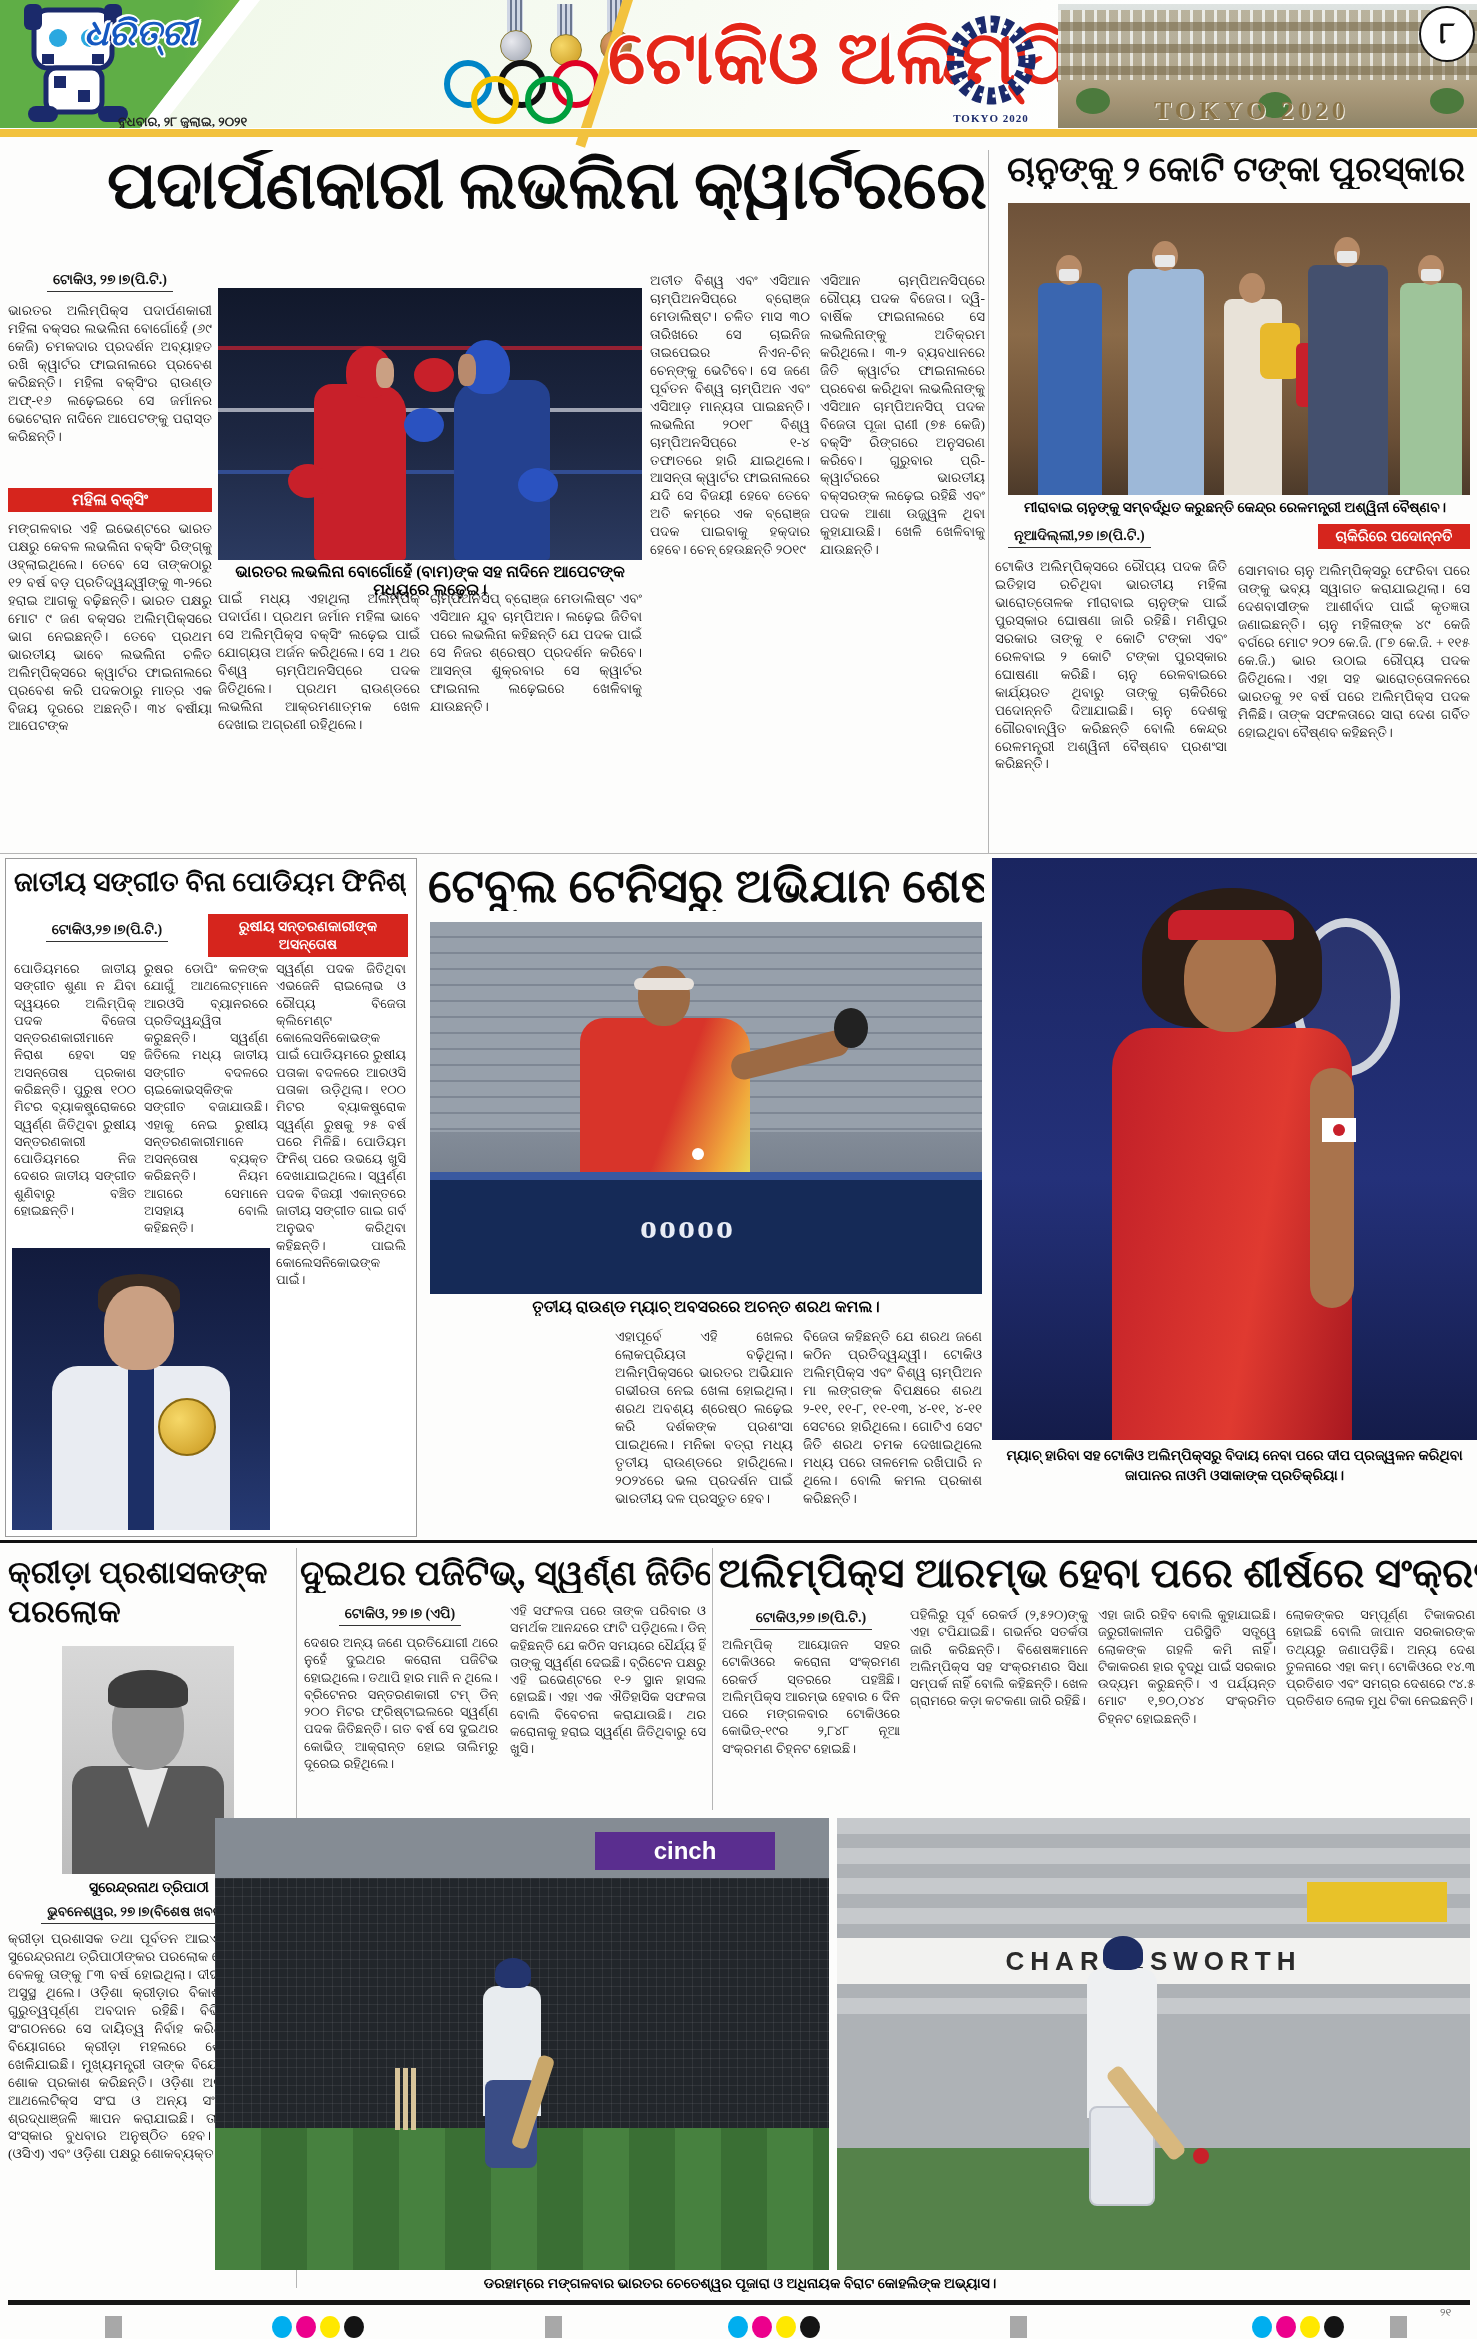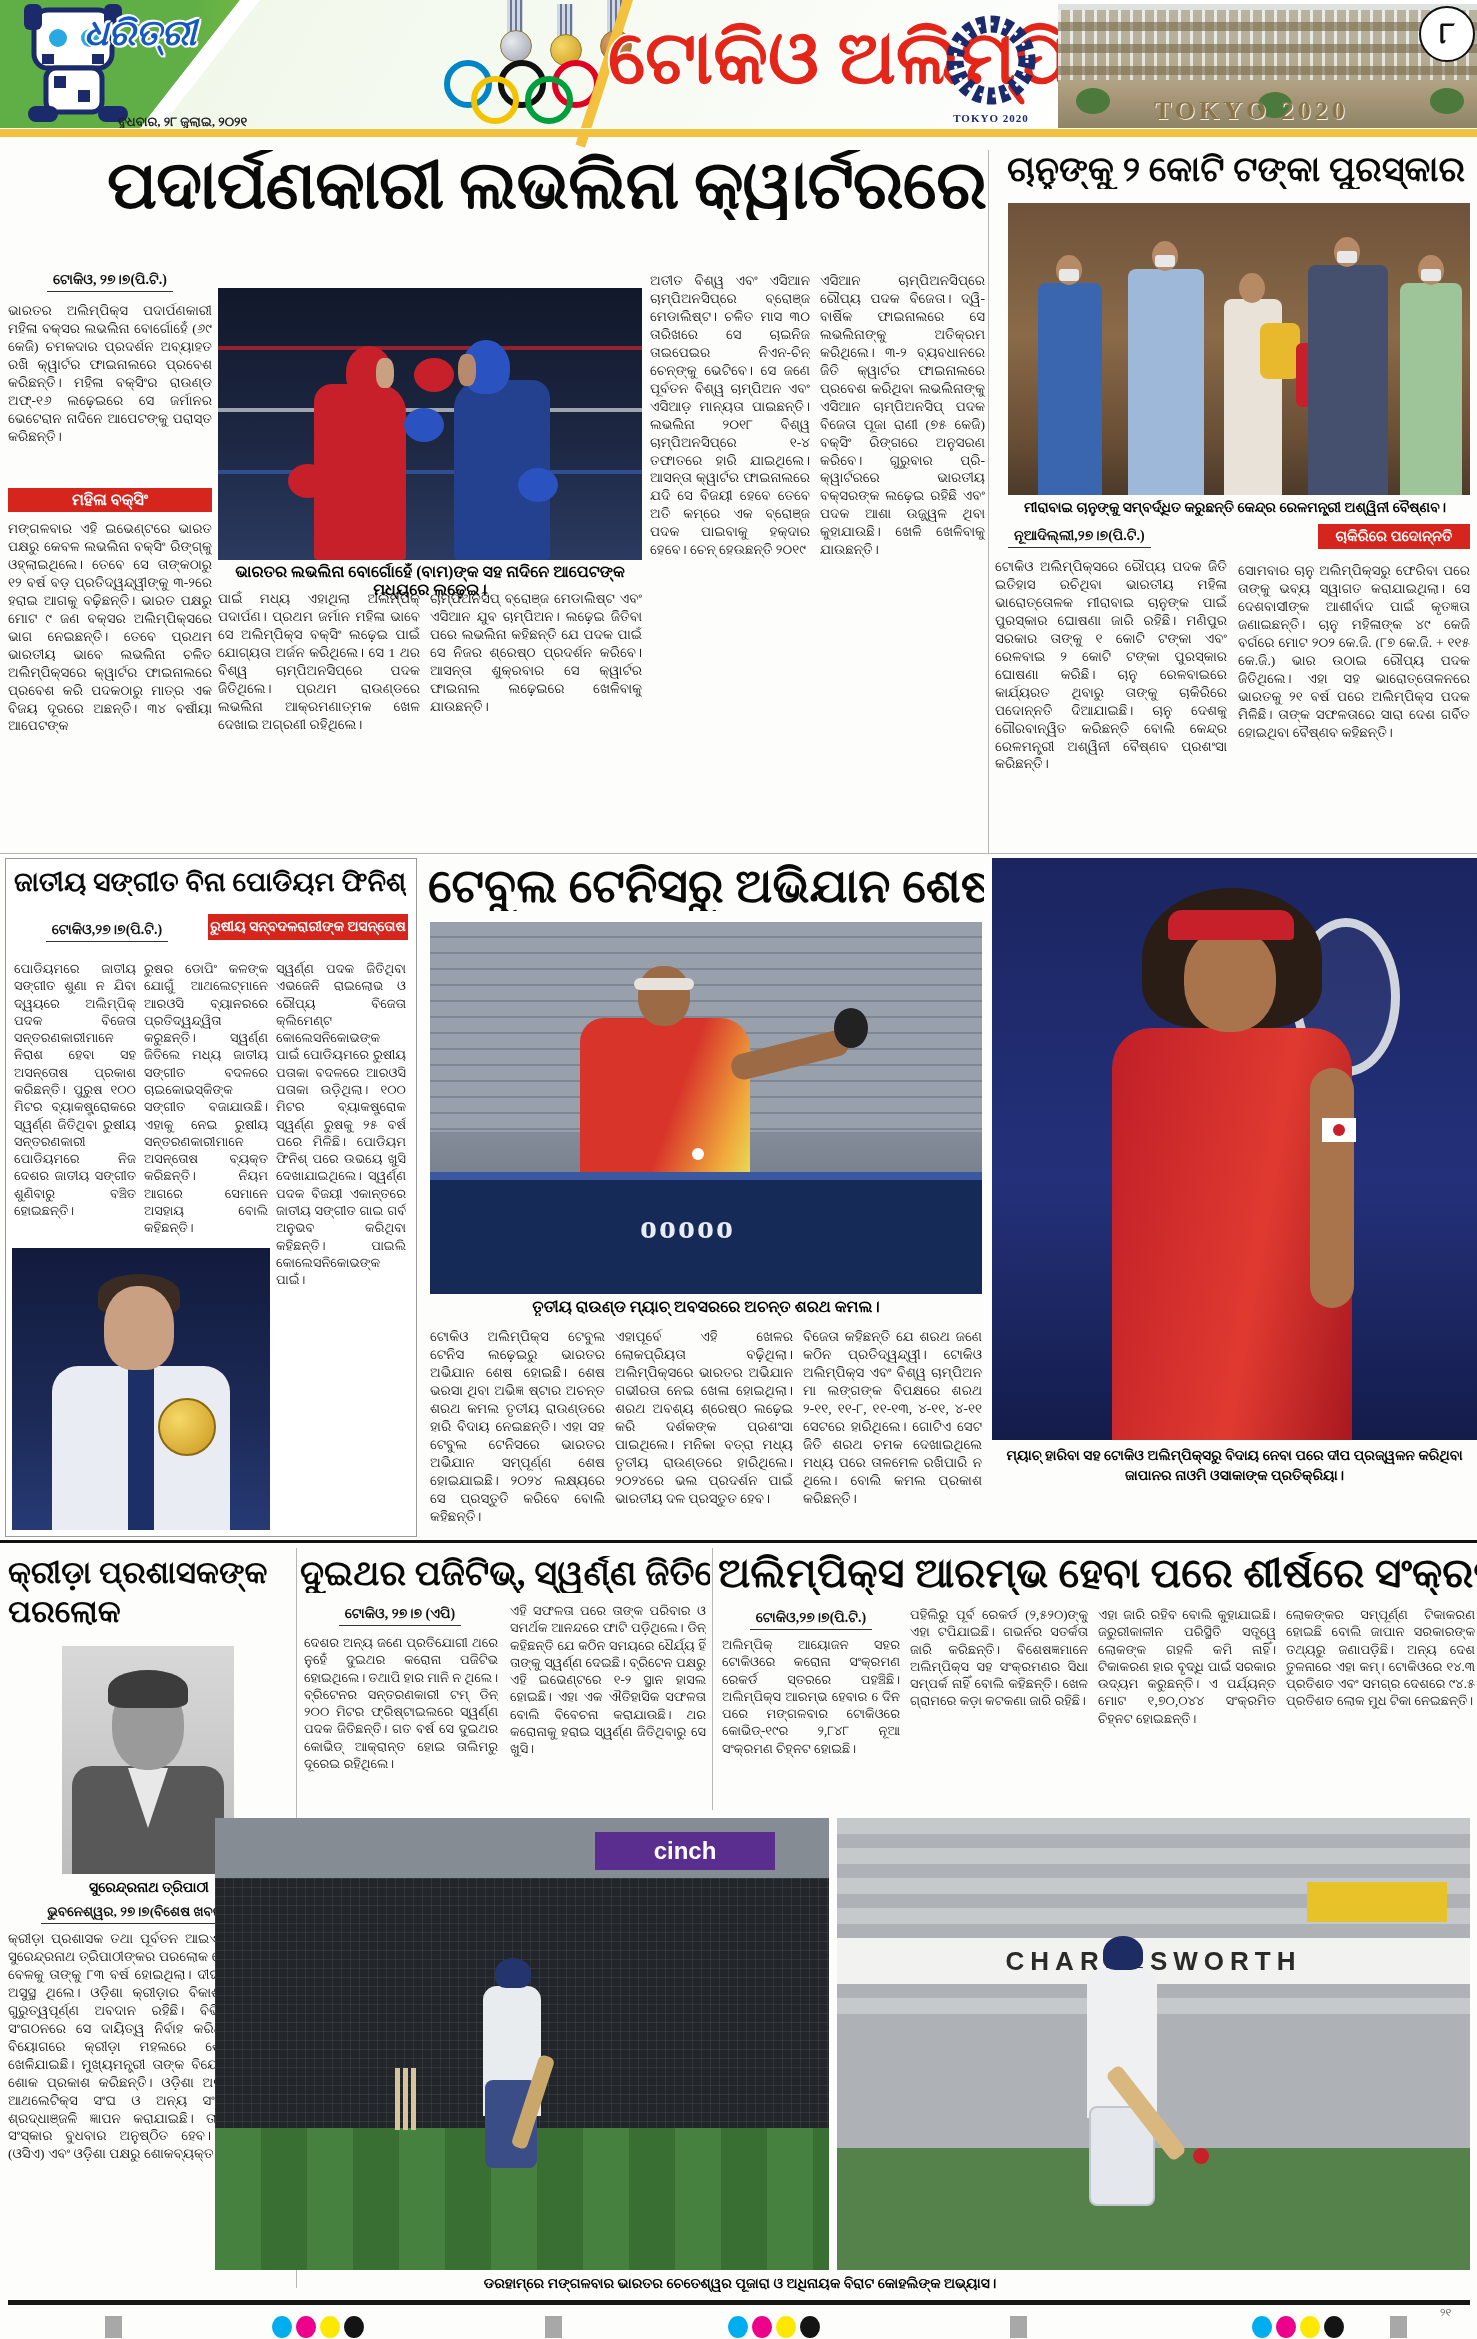--- a/index.html
+++ b/index.html
@@ -323,21 +323,21 @@
   <div id="chanu-dl" class="abs dl"><span>ନୂଆଦିଲ୍ଲୀ,୨୭।୭(ପି.ଟି.)</span></div>
   <div id="chanu-label" class="abs rlabel">ଚାକିରିରେ ପଦୋନ୍ନତି</div>
   <div id="chanu-c1" class="abs bt">ଟୋକିଓ ଅଲିମ୍ପିକ୍ସରେ ରୌପ୍ୟ ପଦକ ଜିତି ଇତିହାସ ରଚିଥିବା ଭାରତୀୟ ମହିଳା ଭାରୋତ୍ତୋଳକ ମୀରାବାଇ ଚାନୁଙ୍କ ପାଇଁ ପୁରସ୍କାର ଘୋଷଣା ଜାରି ରହିଛି। ମଣିପୁର ସରକାର ତାଙ୍କୁ ୧ କୋଟି ଟଙ୍କା ଏବଂ ରେଳବାଇ ୨ କୋଟି ଟଙ୍କା ପୁରସ୍କାର ଘୋଷଣା କରିଛି। ଚାନୁ ରେଳବାଇରେ କାର୍ଯ୍ୟରତ ଥିବାରୁ ତାଙ୍କୁ ଚାକିରିରେ ପଦୋନ୍ନତି ଦିଆଯାଇଛି। ଚାନୁ ଦେଶକୁ ଗୌରବାନ୍ୱିତ କରିଛନ୍ତି ବୋଲି କେନ୍ଦ୍ର ରେଳମନ୍ତ୍ରୀ ଅଶ୍ୱିନୀ ବୈଷ୍ଣବ ପ୍ରଶଂସା କରିଛନ୍ତି।</div>
   <div id="chanu-c2" class="abs bt">ସୋମବାର ଚାନୁ ଅଲିମ୍ପିକ୍ସରୁ ଫେରିବା ପରେ ତାଙ୍କୁ ଭବ୍ୟ ସ୍ୱାଗତ କରାଯାଇଥିଲା। ସେ ଦେଶବାସୀଙ୍କ ଆଶୀର୍ବାଦ ପାଇଁ କୃତଜ୍ଞତା ଜଣାଇଛନ୍ତି। ଚାନୁ ମହିଳାଙ୍କ ୪୯ କେଜି ବର୍ଗରେ ମୋଟ ୨୦୨ କେ.ଜି. (୮୭ କେ.ଜି. + ୧୧୫ କେ.ଜି.) ଭାର ଉଠାଇ ରୌପ୍ୟ ପଦକ ଜିତିଥିଲେ। ଏହା ସହ ଭାରୋତ୍ତୋଳନରେ ଭାରତକୁ ୨୧ ବର୍ଷ ପରେ ଅଲିମ୍ପିକ୍ସ ପଦକ ମିଳିଛି। ତାଙ୍କ ସଫଳତାରେ ସାରା ଦେଶ ଗର୍ବିତ ହୋଇଥିବା ବୈଷ୍ଣବ କହିଛନ୍ତି।</div>
 
   <div id="hr-mid" class="abs hrule"></div>
 
   <div id="swim-box" class="abs"></div>
   <div id="swim-headline" class="abs hl">ଜାତୀୟ ସଙ୍ଗୀତ ବିନା ପୋଡିୟମ ଫିନିଶ୍</div>
   <div id="swim-dl" class="abs dl"><span>ଟୋକିଓ,୨୭।୭(ପି.ଟି.)</span></div>
-  <div id="swim-label" class="abs rlabel">ରୁଷୀୟ ସନ୍ବଦଳରାରୀଙ୍କ ଅସନ୍ତୋଷ</div>
+  <div id="swim-label" class="abs rlabel">ରୁଷୀୟ ସନ୍ତରଣକାରୀଙ୍କ ଅସନ୍ତୋଷ</div>
   <div id="swim-c1" class="abs bt">ପୋଡିୟମରେ ଜାତୀୟ ସଙ୍ଗୀତ ଶୁଣା ନ ଯିବା ଦ୍ୱୟରେ ଅଲିମ୍ପିକ୍ ପଦକ ବିଜେତା ସନ୍ତରଣକାରୀମାନେ ନିରାଶ ହେବା ସହ ଅସନ୍ତୋଷ ପ୍ରକାଶ କରିଛନ୍ତି। ପୁରୁଷ ୧୦୦ ମିଟର ବ୍ୟାକଷ୍ଟ୍ରୋକରେ ସ୍ୱର୍ଣ୍ଣ ଜିତିଥିବା ରୁଷୀୟ ସନ୍ତରଣକାରୀ ପୋଡିୟମରେ ନିଜ ଦେଶର ଜାତୀୟ ସଙ୍ଗୀତ ଶୁଣିବାରୁ ବଞ୍ଚିତ ହୋଇଛନ୍ତି।</div>
   <div id="swim-c2" class="abs bt">ରୁଷର ଡୋପିଂ କଳଙ୍କ ଯୋଗୁଁ ଆଥଲେଟ୍‌ମାନେ ଆରଓସି ବ୍ୟାନରରେ ପ୍ରତିଦ୍ୱନ୍ଦ୍ୱିତା କରୁଛନ୍ତି। ସ୍ୱର୍ଣ୍ଣ ଜିତିଲେ ମଧ୍ୟ ଜାତୀୟ ସଙ୍ଗୀତ ବଦଳରେ ଚାଇକୋଭସ୍କିଙ୍କ ସଙ୍ଗୀତ ବଜାଯାଉଛି। ଏହାକୁ ନେଇ ରୁଷୀୟ ସନ୍ତରଣକାରୀମାନେ ଅସନ୍ତୋଷ ବ୍ୟକ୍ତ କରିଛନ୍ତି। ନିୟମ ଆଗରେ ସେମାନେ ଅସହାୟ ବୋଲି କହିଛନ୍ତି।</div>
   <div id="swim-c3" class="abs bt">ସ୍ୱର୍ଣ୍ଣ ପଦକ ଜିତିଥିବା ଏଭଜେନି ରାଇଲୋଭ ଓ ରୌପ୍ୟ ବିଜେତା କ୍ଲିମେଣ୍ଟ କୋଲେସନିକୋଭଙ୍କ ପାଇଁ ପୋଡିୟମରେ ରୁଷୀୟ ପତାକା ବଦଳରେ ଆରଓସି ପତାକା ଉଡ଼ିଥିଲା। ୧୦୦ ମିଟର ବ୍ୟାକଷ୍ଟ୍ରୋକ ସ୍ୱର୍ଣ୍ଣ ରୁଷକୁ ୨୫ ବର୍ଷ ପରେ ମିଳିଛି। ପୋଡିୟମ ଫିନିଶ୍ ପରେ ଉଭୟେ ଖୁସି ଦେଖାଯାଇଥିଲେ। ସ୍ୱର୍ଣ୍ଣ ପଦକ ବିଜୟୀ ଏକାନ୍ତରେ ଜାତୀୟ ସଙ୍ଗୀତ ଗାଇ ଗର୍ବ ଅନୁଭବ କରିଥିବା କହିଛନ୍ତି। ପାଇଲି କୋଲେସନିକୋଭଙ୍କ ପାଇଁ।</div>
   <div id="swim-photo" class="abs">
     <div class="swim-torso"></div>
     <div class="swim-stripe"></div>
     <div class="swim-hair"></div>
     <div class="swim-head"></div>
     <div class="swim-medal"></div>
   </div>
@@ -349,21 +349,20 @@
     <div class="tt-arm"></div>
     <div class="tt-head"></div>
     <div class="tt-band"></div>
     <div class="tt-paddle"></div>
     <div class="tt-ball"></div>
     <div class="tt-table-top"></div>
     <div class="tt-table"></div>
     <div class="tt-rings">ooooo</div>
   </div>
   <div id="tt-cap" class="abs cap">ତୃତୀୟ ରାଉଣ୍ଡ ମ୍ୟାଚ୍ ଅବସରରେ ଅଚନ୍ତ ଶରଥ କମଲ।</div>
-  <div id="tt-c1" class="abs bt">ଟୋକିଓ ଅଲିମ୍ପିକ୍ସ ଟେବୁଲ ଟେନିସ ଲଢ଼େଇରୁ ଭାରତର ଅଭିଯାନ ଶେଷ ହୋଇଛି। ଶେଷ ଭରସା ଥିବା ଅଭିଜ୍ଞ ଷ୍ଟାର ଅଚନ୍ତ ଶରଥ କମଲ ତୃତୀୟ ରାଉଣ୍ଡରେ ହାରି ବିଦାୟ ନେଇଛନ୍ତି। ଏହା ସହ ଟେବୁଲ ଟେନିସରେ ଭାରତର ଅଭିଯାନ ସମ୍ପୂର୍ଣ୍ଣ ଶେଷ ହୋଇଯାଇଛି। ୨୦୨୪ ଲକ୍ଷ୍ୟରେ ସେ ପ୍ରସ୍ତୁତି କରିବେ ବୋଲି କହିଛନ୍ତି।</div>
   <div id="tt-c2" class="abs bt">ଏହାପୂର୍ବେ ଏହି ଖେଳର ଲୋକପ୍ରିୟତା ବଢ଼ିଥିଲା। ଅଲିମ୍ପିକ୍ସରେ ଭାରତର ଅଭିଯାନ ଗଭୀରତା ନେଇ ଖେଳା ହୋଇଥିଲା। ଶରଥ ଅବଶ୍ୟ ଶ୍ରେଷ୍ଠ ଲଢ଼େଇ କରି ଦର୍ଶକଙ୍କ ପ୍ରଶଂସା ପାଇଥିଲେ। ମନିକା ବତ୍ରା ମଧ୍ୟ ତୃତୀୟ ରାଉଣ୍ଡରେ ହାରିଥିଲେ। ୨୦୨୪ରେ ଭଲ ପ୍ରଦର୍ଶନ ପାଇଁ ଭାରତୀୟ ଦଳ ପ୍ରସ୍ତୁତ ହେବ।</div>
   <div id="tt-c3" class="abs bt">ବିଜେତା କହିଛନ୍ତି ଯେ ଶରଥ ଜଣେ କଠିନ ପ୍ରତିଦ୍ୱନ୍ଦ୍ୱୀ। ଟୋକିଓ ଅଲିମ୍ପିକ୍ସ ଏବଂ ବିଶ୍ୱ ଚାମ୍ପିଅନ ମା ଲଙ୍ଗଙ୍କ ବିପକ୍ଷରେ ଶରଥ ୨-୧୧, ୧୧-୮, ୧୧-୧୩, ୪-୧୧, ୪-୧୧ ସେଟରେ ହାରିଥିଲେ। ଗୋଟିଏ ସେଟ ଜିତି ଶରଥ ଚମକ ଦେଖାଇଥିଲେ ମଧ୍ୟ ପରେ ତାଳମେଳ ରଖିପାରି ନ ଥିଲେ। ବୋଲି କମଲ ପ୍ରକାଶ କରିଛନ୍ତି।</div>
 
   <div id="osaka-photo" class="abs">
     <div class="os-racq"></div>
     <div class="os-hair"></div>
     <div class="os-dress"></div>
     <div class="os-arm"></div>
     <div class="os-face"></div>
     <div class="os-visor"></div>

